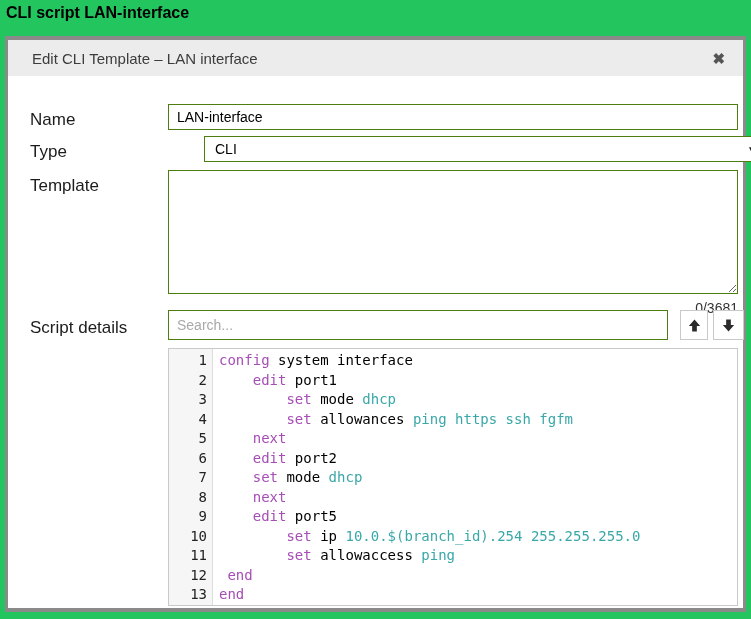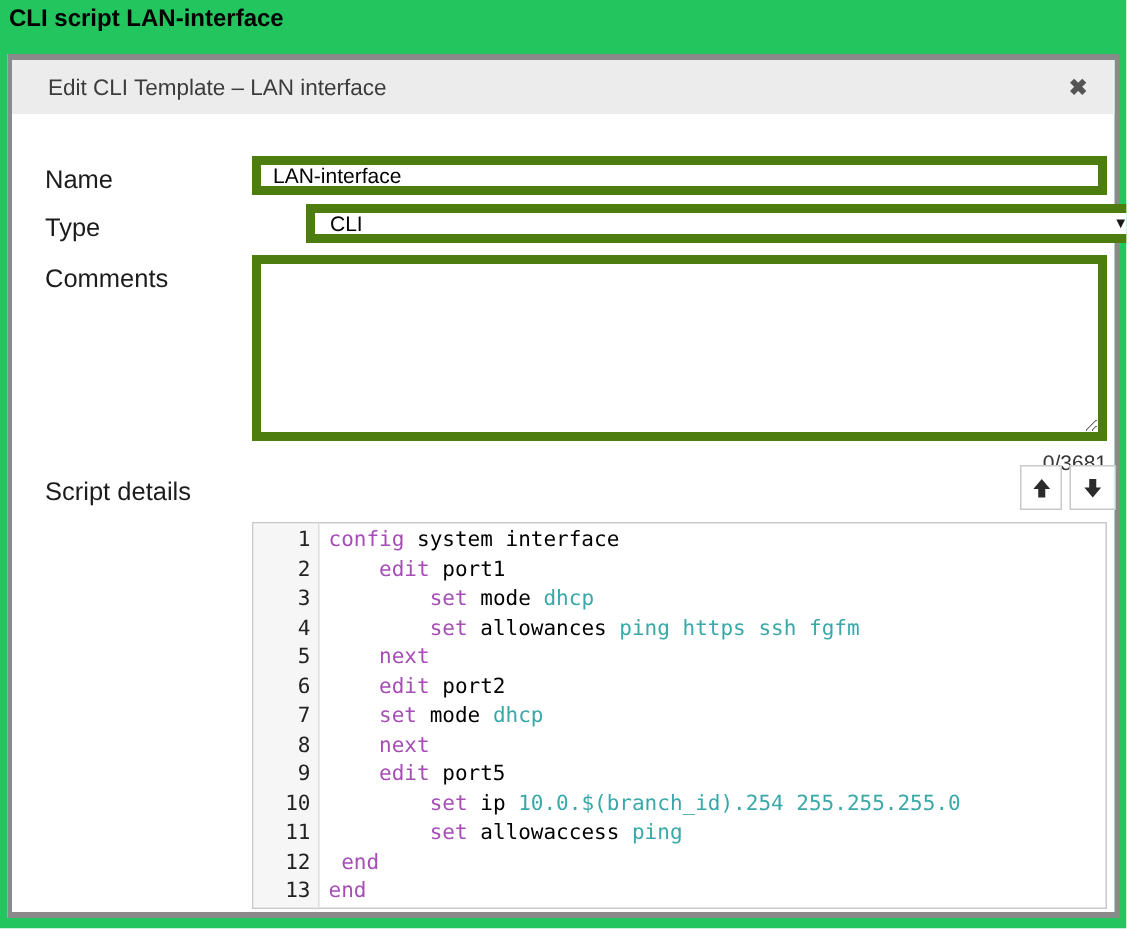--- a/index.html
+++ b/index.html
@@ -28,21 +28,21 @@
   .dialog-header .hdr-title { flex:1; }
   .close-btn {
     font-size:15px; color:#555; font-weight:bold; cursor:pointer;
     line-height:1;
   }
   .row-label {
     position:absolute; left:22px; font-size:17px; color:#1c1c1c;
   }
   .field {
     position:absolute; left:160px; width:570px;
-    border:6px solid #4d7c0f; background:#fff;
+    border:1px solid #4d7c0f; background:#fff;
     font-family:"Liberation Sans", sans-serif;
     font-size:14px; color:#000;
   }
   input.field { padding:0 8px; }
   input.field::placeholder { color:#a9a9a9; }
   .select-field {
     height:26px; display:flex; align-items:center; padding:0 10px;
     cursor:pointer;
     margin-left:36px;
   }
@@ -92,25 +92,26 @@
 
     <div class="row-label" style="top:70px;">Name</div>
     <input class="field" style="top: 64px; height: 26px;" type="text" value="LAN-interface">
 
     <div class="row-label" style="top:102px;">Type</div>
     <div class="field select-field" style="top:96px;">
       <span class="sel-text">CLI</span>
       <span class="caret">▼</span>
     </div>
 
-    <div class="row-label" style="top:136px;">Comments</div>
+    <div class="row-label" style="top:136px;">Template</div>
     <textarea class="field" style="top: 130px; height: 124px;"></textarea>
     <div class="counter" style="top:260px;">0/3681</div>
 
     <div class="row-label" style="top:278px;">Script details</div>
+    <input class="field" style="top: 270px; height: 30px; width: 500px;" type="text" placeholder="Search...">
     <div class="icon-btn" style="left:672px;">
       <svg width="15" height="15" viewBox="0 0 16 16">
         <path d="M8 1.5 L14 8.5 H10.5 V14.5 H5.5 V8.5 H2 Z" fill="#2b2b2b"></path>
       </svg>
     </div>
     <div class="icon-btn" style="left:705px; width:31px;">
       <svg width="15" height="15" viewBox="0 0 16 16">
         <path d="M8 14.5 L2 7.5 H5.5 V1.5 H10.5 V7.5 H14 Z" fill="#2b2b2b"></path>
       </svg>
     </div>

